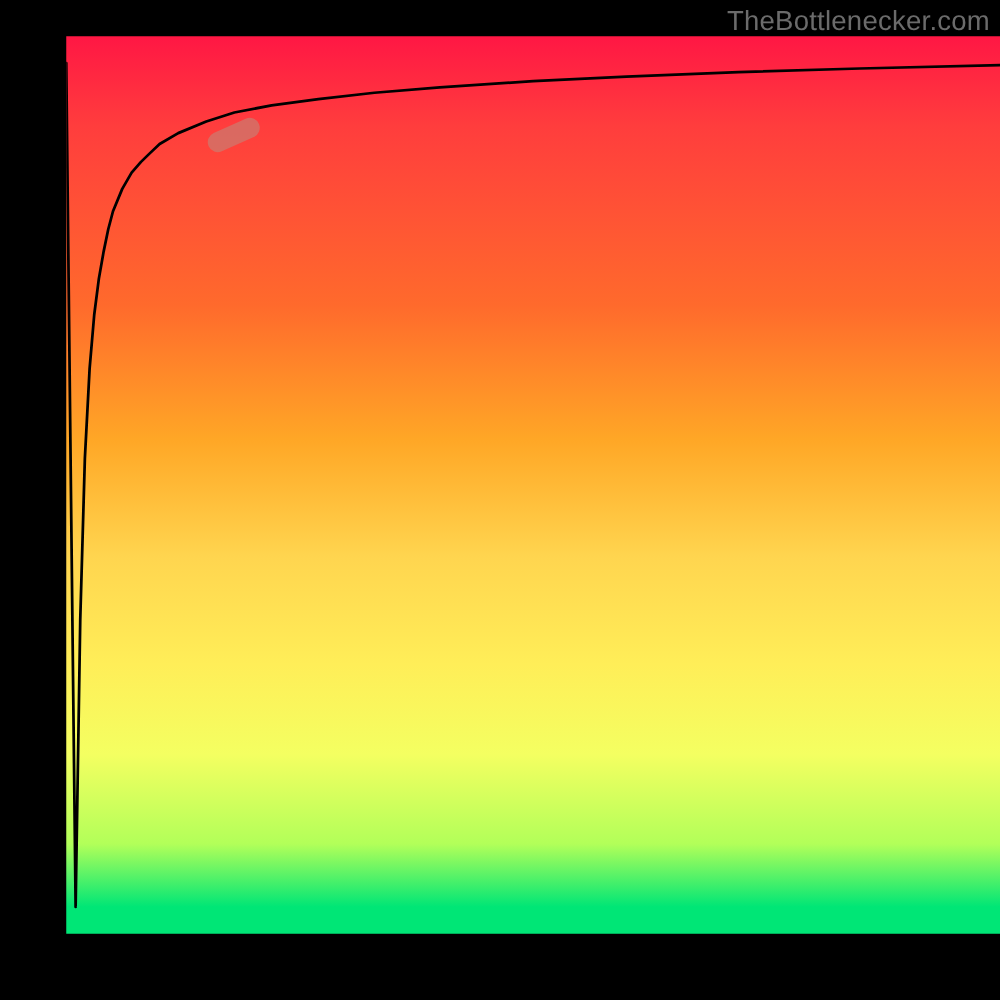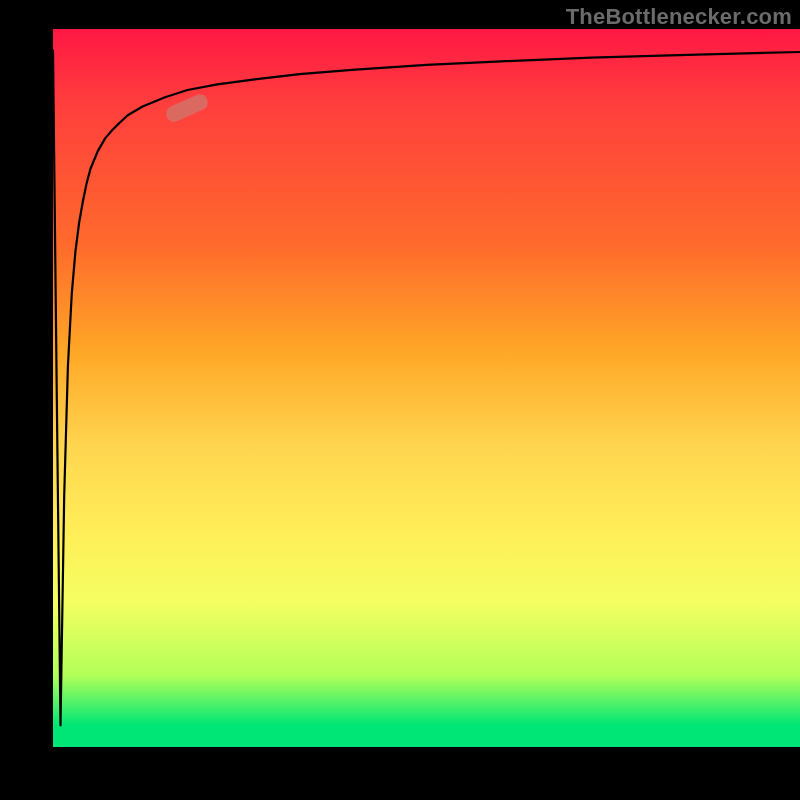--- a/index.html
+++ b/index.html
@@ -36,21 +36,21 @@
       #b2ff59 90%,
       #00e676 97%,
       #00e676 100%);
   }
   .watermark {
     position: absolute;
     top: 4px;
     right: 8px;
     color: #6b6b6b;
     font-size: 22px;
-    font-weight: 700;
+    font-weight: 400;
     z-index: 5;
     letter-spacing: 0.2px;
   }
   svg.curve {
     position: absolute;
     left: 0;
     top: 0;
     width: 100%;
     height: 100%;
     z-index: 4;

